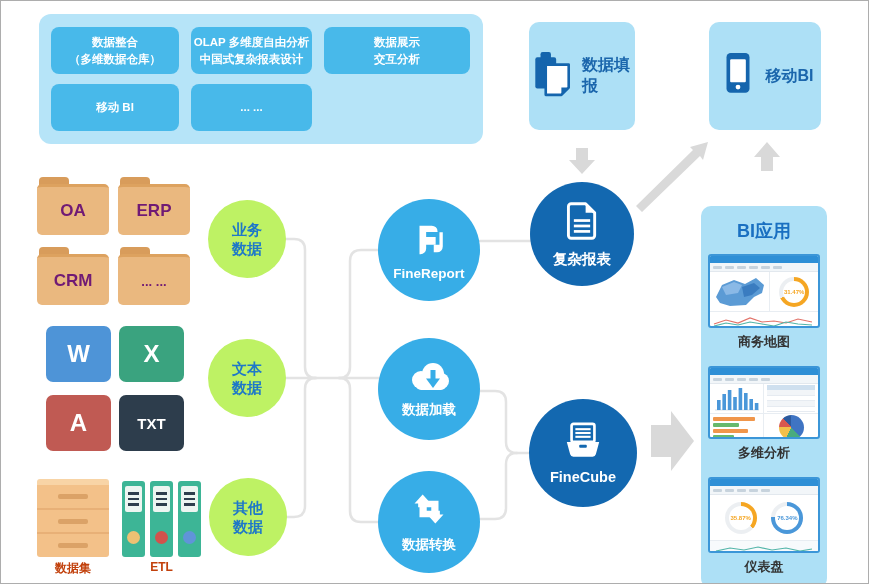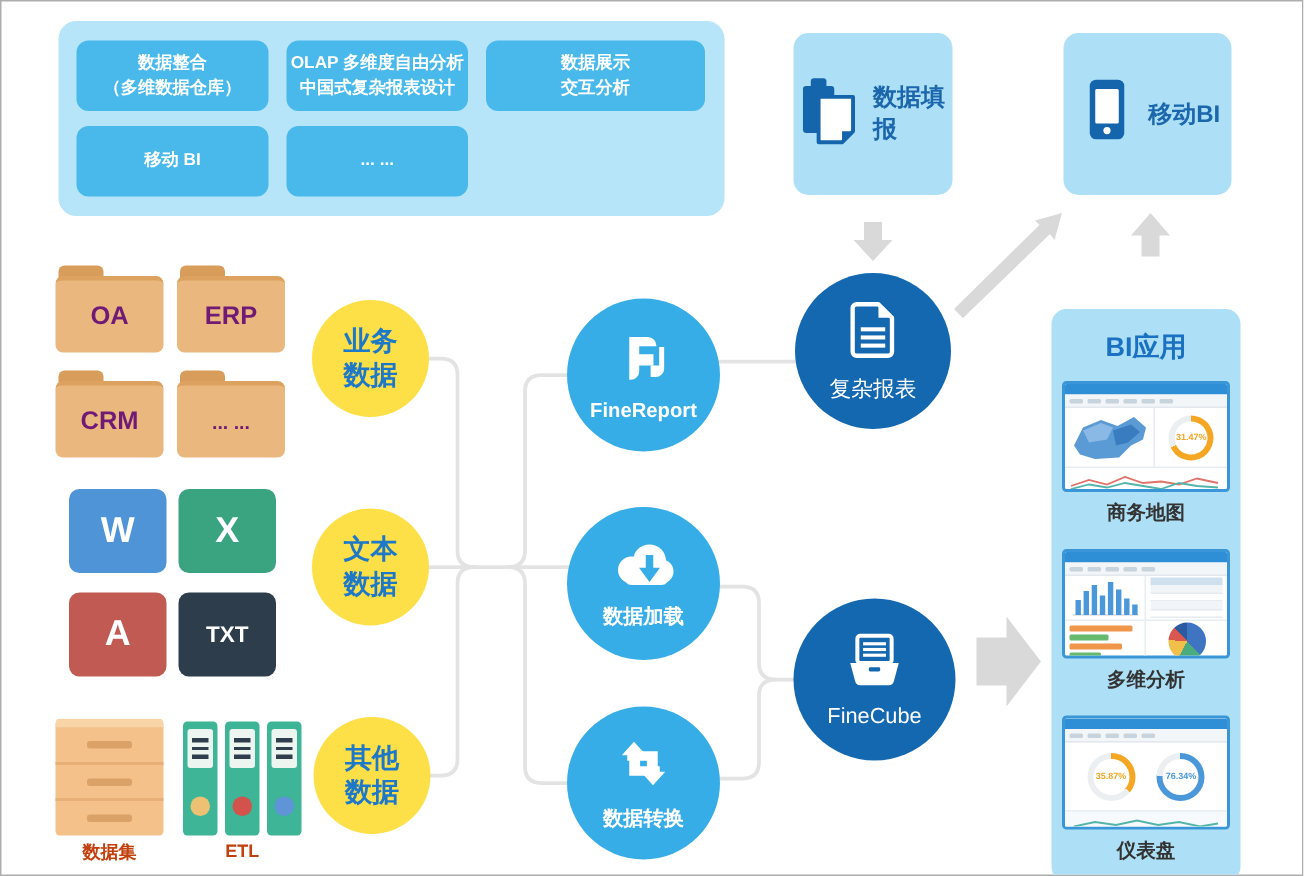--- a/index.html
+++ b/index.html
@@ -28,25 +28,25 @@
   .folder::before{content:"";position:absolute;left:2px;top:0;width:30px;height:14px;
     border-radius:4px 4px 0 0;background:#d89c5b;}
   .folder-body{position:absolute;left:0;top:7px;right:0;bottom:0;background:#eab87f;
     border-radius:5px;border-top:3px solid #dda25f;display:flex;align-items:center;
     justify-content:center;font-weight:bold;color:#701a75;font-size:17px;box-sizing:border-box;}
   .folder-body.small{font-size:13px;}
 
   
   .circle{border-radius:50%;display:flex;flex-direction:column;align-items:center;
     justify-content:center;text-align:center;}
-  .cat-circle{width:78px;height:78px;background:#fde047;color:#1e78c8;font-size:18px;
+  .cat-circle{width:78px;height:78px;background:#bef264;color:#1e78c8;font-size:15px;
     font-weight:bold;line-height:1.3;white-space:pre-line;}
   .proc-circle{width:102px;height:102px;background:#37ade7;color:#fff;font-weight:bold;gap:4px;}
   .proc-label{font-size:13.5px;}
-  .engine-circle{background:#1368b0;color:#fff;font-weight:normal;gap:4px;}
+  .engine-circle{background:#1368b0;color:#fff;font-weight:bold;gap:4px;}
   .engine-label{font-size:14.5px;}
 
   
   .tile{width:65px;height:56px;border-radius:7px;display:flex;align-items:center;
     justify-content:center;color:#fff;font-weight:bold;font-size:24px;}
   .tile.txt{font-size:15px;}
 
   
   .cabinet{left:36px;top:478px;width:72px;height:78px;background:#f3c189;border-radius:3px;
     border-top:6px solid #f8d4a6;box-sizing:border-box;display:flex;flex-direction:column;}

